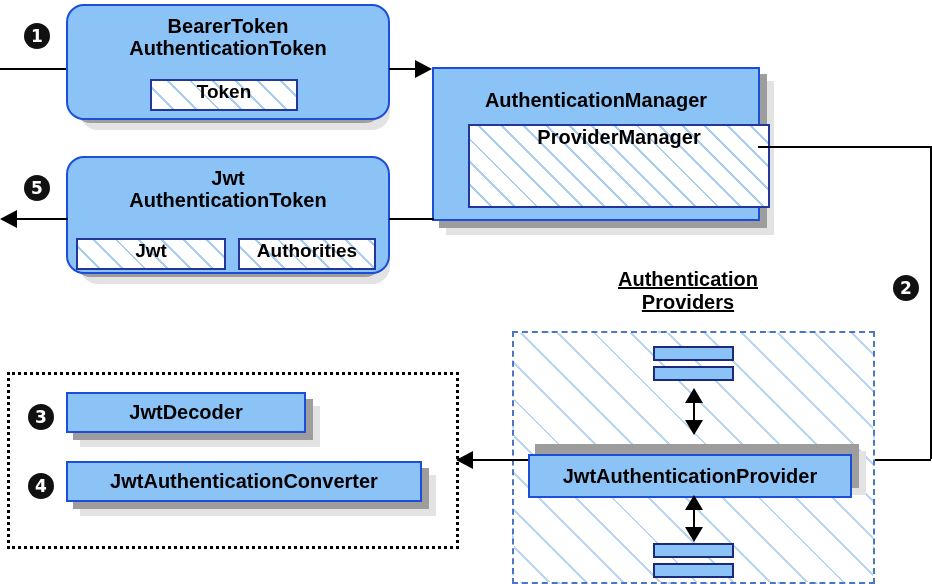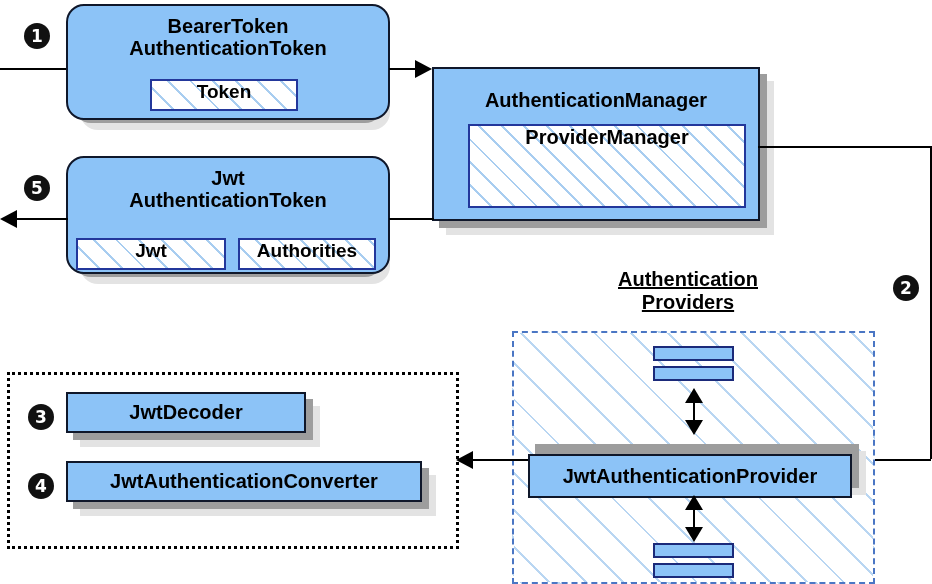--- a/index.html
+++ b/index.html
@@ -26,21 +26,21 @@
   }
   .shadow-light {
     position: absolute;
     background: #e3e3e3;
   }
 
   
   .bluebox {
     position: absolute;
     background: #8cc3f7;
-    border: 2px solid #0f172a;
+    border: 2px solid #1d4ed8;
     box-sizing: border-box;
     display: flex;
     align-items: center;
     justify-content: center;
     color: #000000;
     font-weight: bold;
     text-align: center;
     line-height: 1.12;
   }
   .bluebox.rounded {
@@ -164,21 +164,21 @@
   <div class="hline" style="left:0px; top:68px; width:66px;"></div>
 
   <div class="hline" style="left:389px; top:68px; width:34px;"></div>
   <div class="arrow-right" style="left:415px; top:60px;"></div>
 
   <div class="shadow-light abs" style="left:446px; top:81px; width:328px; height:154px;"></div>
   <div class="shadow-dark abs" style="left:439px; top:74px; width:328px; height:154px;"></div>
   <div class="bluebox" style="left:432px; top:67px; width:328px; height:154px; flex-direction:column; justify-content:flex-start; padding-top:20px; font-size:20px;">
     <div>AuthenticationManager</div>
   </div>
-  <div class="hatchbox" style="left:468px; top:124px; width:278px; height:84px; font-size:20px;">
+  <div class="hatchbox" style="left:468px; top:124px; width:302px; height:84px; font-size:20px;">
     <span>ProviderManager</span>
   </div>
 
   <div class="shadow-light abs" style="left:80px; top:172px; width:310px; height:112px; border-radius:18px;"></div>
   <div class="shadow-dark abs" style="left:73px; top:165px; width:310px; height:112px; border-radius:18px;"></div>
   <div class="bluebox rounded" style="left:66px; top:156px; width:324px; height:118px; flex-direction:column; justify-content:flex-start; padding-top:9px; font-size:20px;">
     <div>Jwt</div>
     <div>AuthenticationToken</div>
   </div>
   <div class="hatchbox" style="left:76px; top:238px; width:150px; height:32px; font-size:19px;">

